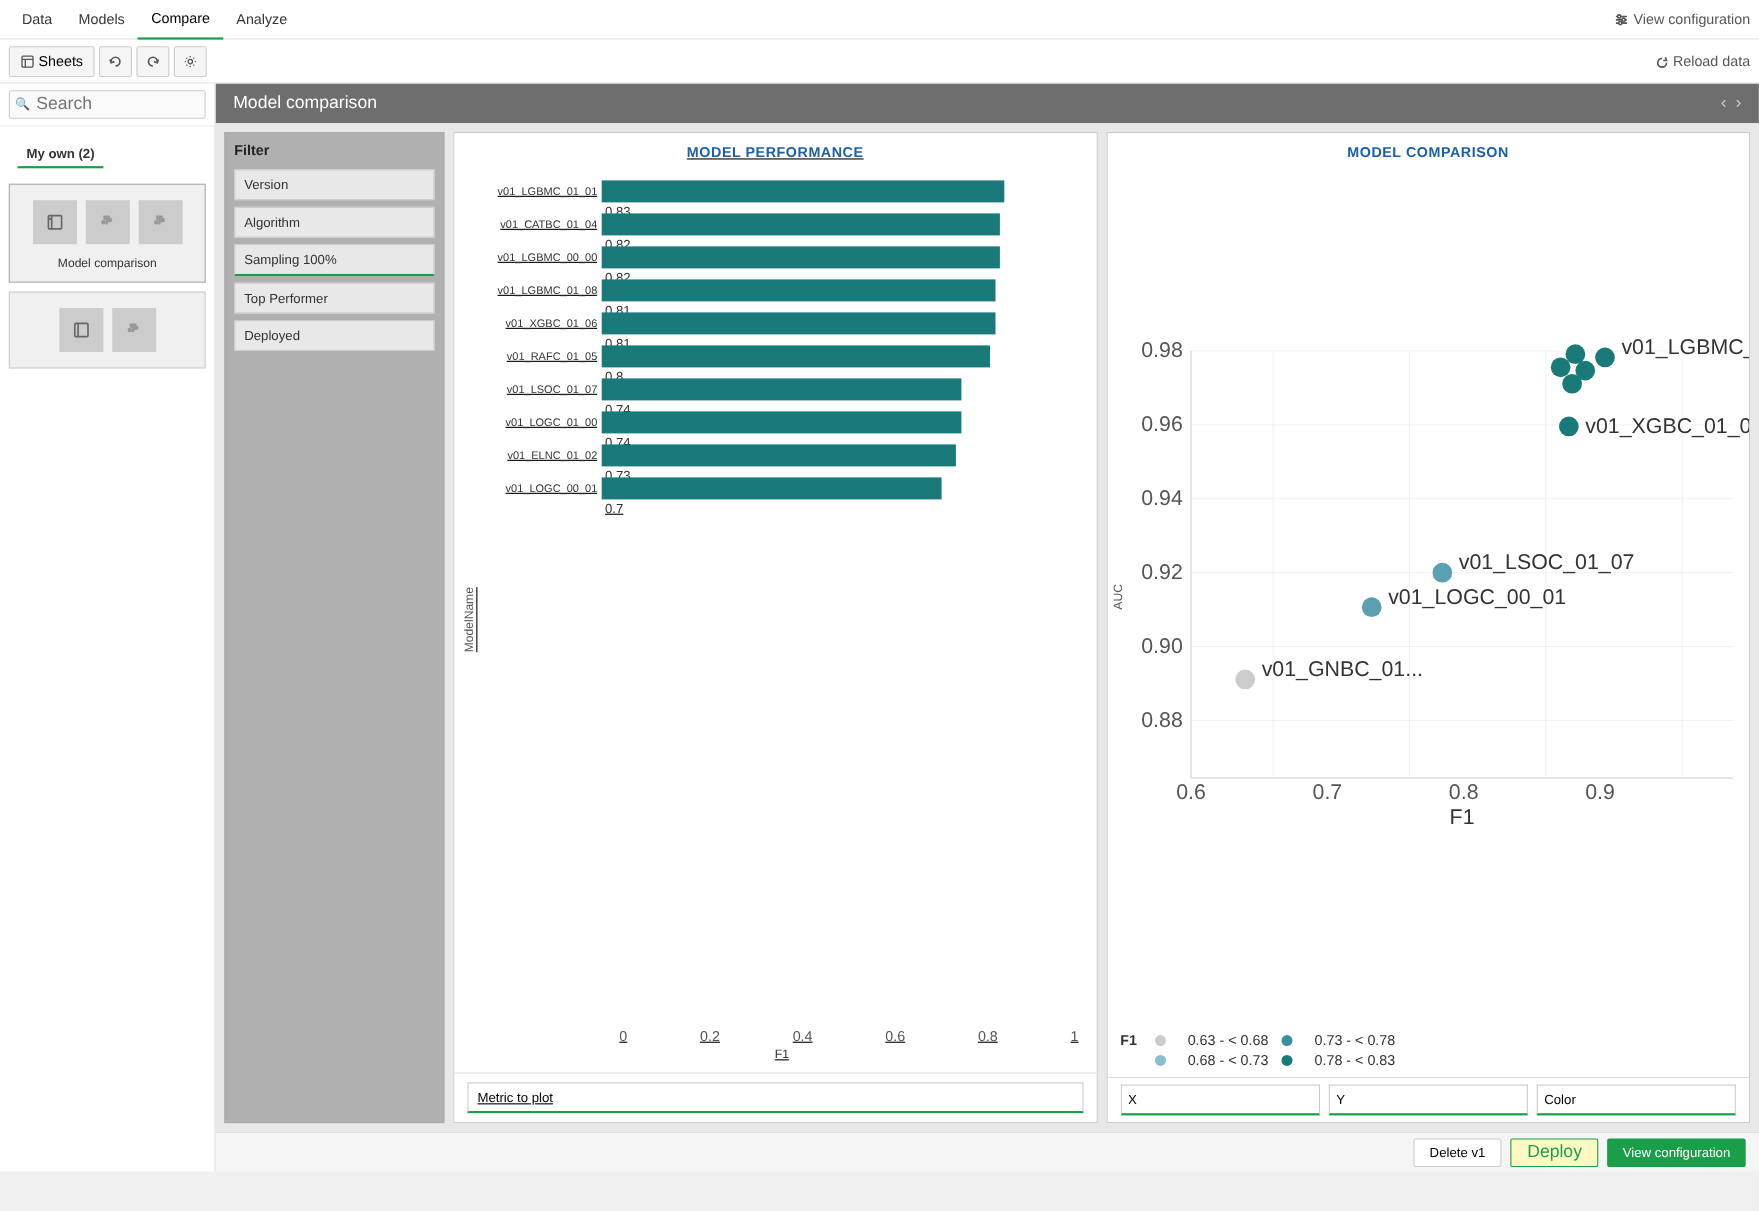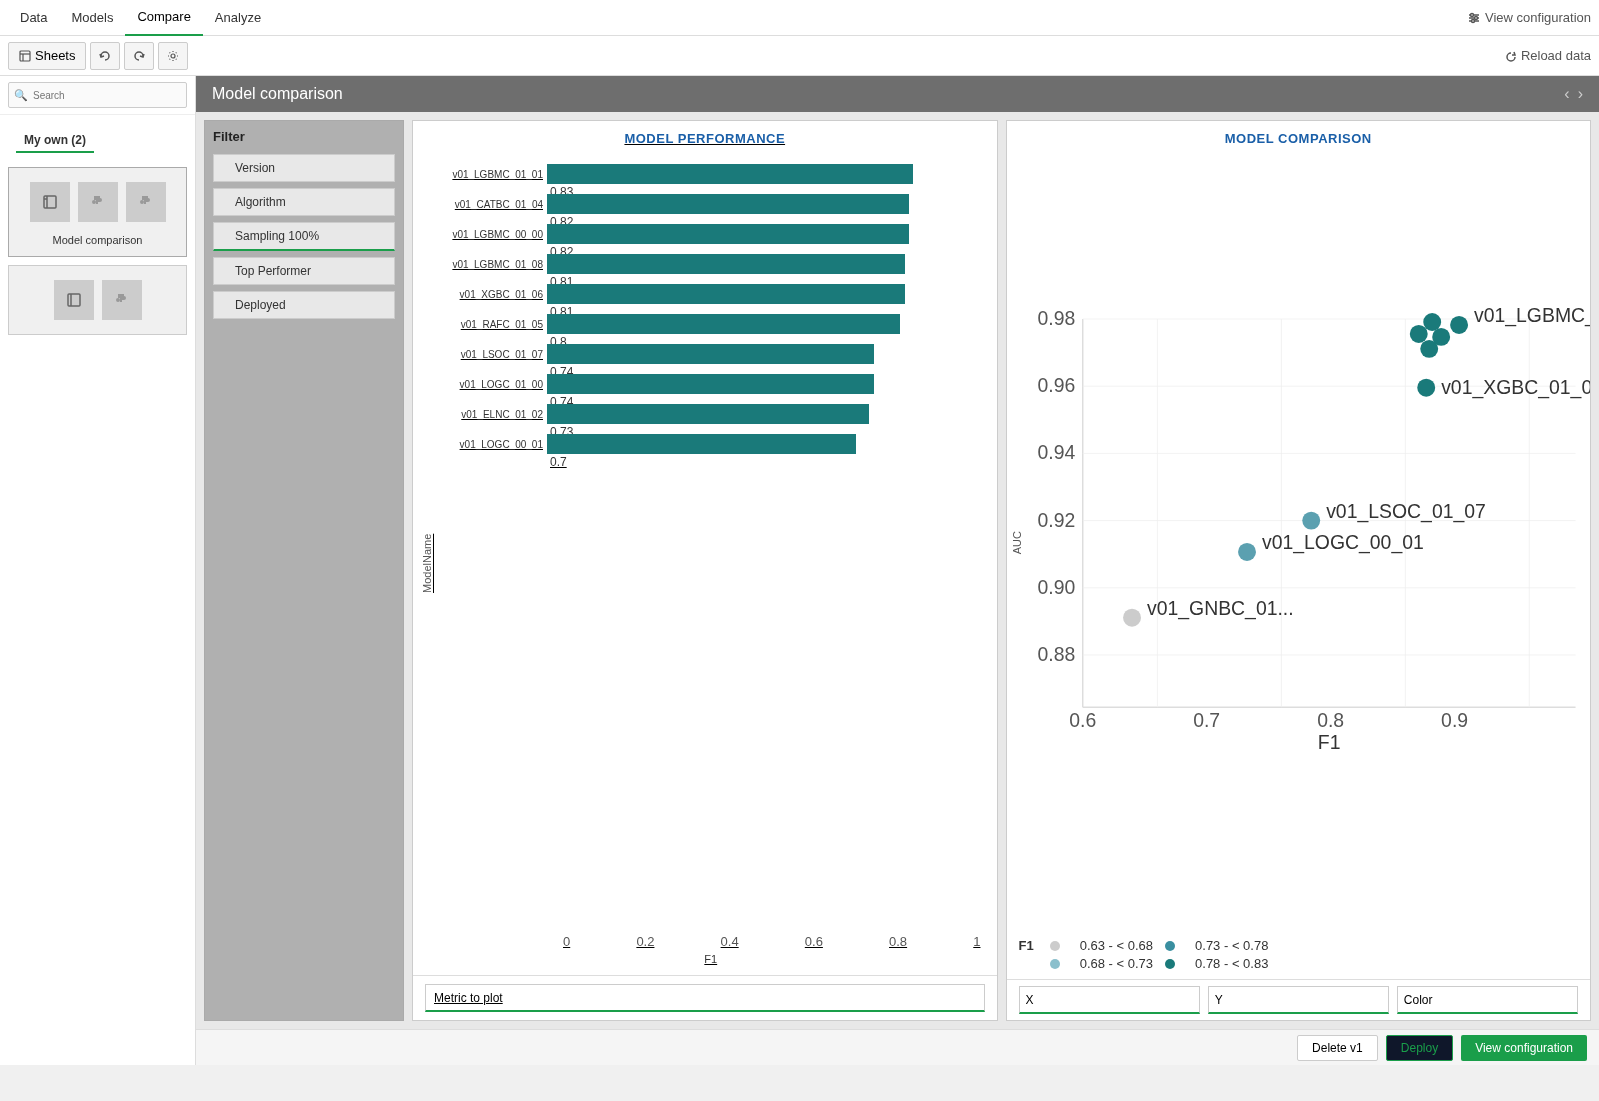--- a/index.html
+++ b/index.html
@@ -17,21 +17,21 @@
     .toolbar-btn { width: 30px; height: 28px; display: flex; align-items: center; justify-content: center; border: 1px solid #ccc; background: #f5f5f5; cursor: pointer; border-radius: 2px; }
     .sheets-btn { display: flex; align-items: center; gap: 4px; padding: 0 10px; height: 28px; border: 1px solid #ccc; background: #f5f5f5; cursor: pointer; border-radius: 2px; font-size: 12px; }
     .toolbar-right { margin-left: auto; display: flex; align-items: flex-end; gap: 4px; font-size: 12px; color: #555; cursor: pointer; }
 
     
     .main-layout { display: flex; height: calc(1101px - 36px - 40px - 36px); }
 
     
     .sidebar { width: 196px; background: #fff; border-right: 1px solid #ddd; display: flex; flex-direction: column; }
     .sidebar-search { padding: 6px 8px; border-bottom: 1px solid #eee; }
-    .sidebar-search input { width: 100%; height: 26px; border: 1px solid #ccc; border-radius: 2px; padding: 0 8px 0 24px; font-size: 10px; background: #fafafa; }
+    .sidebar-search input { width: 100%; height: 26px; border: 1px solid #ccc; border-radius: 2px; padding: 0 8px 0 24px; font-size: 16px; background: #fafafa; }
     .search-wrap { position: relative; }
     .search-icon { position: absolute; left: 6px; top: 50%; transform: translateY(-50%); color: #999; font-size: 11px; }
     .sidebar-section-title { padding: 8px 8px 4px; font-weight: bold; font-size: 12px; color: #333; border-bottom: 2px solid #1a9e4a; display: inline-block; margin: 4px 8px; }
     .sidebar-cards { padding: 8px; display: flex; flex-direction: column; gap: 8px; }
     .sidebar-card { border: 1px solid #ccc; background: #f0f0f0; cursor: pointer; padding: 4px; min-height: 90px; }
     .sidebar-card.active { border: 1px solid #aaa; }
     .sidebar-card-inner { display: flex; gap: 4px; align-items: center; justify-content: center; min-height: 60px; }
     .card-placeholder { width: 40px; height: 40px; background: #ccc; display: flex; align-items: center; justify-content: center; }
     .card-label { font-size: 11px; color: #333; text-align: center; padding: 2px 0; }
 
@@ -40,21 +40,21 @@
     .page-header { background: #6e6e6e; color: #fff; padding: 0 16px; height: 36px; display: flex; align-items: center; justify-content: space-between; }
     .page-header-title { font-size: 16px; font-weight: normal; }
     .page-header-nav { display: flex; gap: 8px; }
     .page-header-nav-btn { color: #ccc; background: none; border: none; cursor: pointer; font-size: 16px; }
 
     .content-area { flex: 1; display: flex; gap: 0; padding: 8px; background: #e8e8e8; overflow: hidden; }
 
     
     .filter-panel { width: 200px; background: #b0b0b0; padding: 8px; display: flex; flex-direction: column; gap: 6px; border: 1px solid #aaa; }
     .filter-title { font-weight: bold; font-size: 13px; color: #222; margin-bottom: 4px; }
-    .filter-item { background: #e8e8e8; border: 1px solid #ccc; padding: 6px 21px; font-size: 12px; cursor: pointer; color: #333; }
+    .filter-item { background: #e8e8e8; border: 1px solid #ccc; padding: 6px 8px; font-size: 12px; cursor: pointer; color: #333; }
     .filter-item.highlight { border-bottom: 2px solid #1a9e4a; }
 
     
     .charts-area { flex: 1; display: flex; flex-direction: column; gap: 8px; margin-left: 8px; overflow: hidden; }
     .charts-row { flex: 1; display: flex; gap: 8px; overflow: hidden; }
     .chart-panel { background: #fff; border: 1px solid #ccc; flex: 1; display: flex; flex-direction: column; overflow: hidden; text-decoration: underline; }
     .chart-panel-right { background: #fff; border: 1px solid #ccc; flex: 1; display: flex; flex-direction: column; overflow: hidden; }
 
     .chart-title { text-align: center; font-weight: bold; color: #1a5fa8; font-size: 13px; padding: 10px 0 6px; letter-spacing: 0.5px; }
     .chart-body { flex: 1; display: flex; padding: 4px 8px; overflow: hidden; }
@@ -78,21 +78,21 @@
     .legend-dot { width: 10px; height: 10px; border-radius: 50%; display: inline-block; }
 
     .axis-inputs { padding: 6px 12px; display: flex; gap: 8px; border-top: 1px solid #ddd; }
     .axis-input-wrap { flex: 1; }
     .axis-input { width: 100%; height: 28px; border: 1px solid #ccc; border-bottom: 2px solid #1a9e4a; padding: 0 6px; font-size: 12px; background: #fff; }
 
     
     .bottom-bar { background: #f5f5f5; border-top: 1px solid #ddd; height: 36px; display: flex; align-items: center; justify-content: flex-end; padding: 0 12px; gap: 8px; }
     .btn-outline { height: 26px; padding: 0 14px; border: 1px solid #ccc; background: #fff; cursor: pointer; font-size: 12px; border-radius: 2px; }
     .btn-primary { height: 26px; padding: 0 14px; border: none; background: #1a9e4a; color: #fff; cursor: pointer; font-size: 12px; border-radius: 2px; }
-    .btn-deploy { height: 26px; padding: 0 14px; border: 1px solid #1a9e4a; background: #0f172a; color: #1a9e4a; cursor: pointer; font-size: 12px; border-radius: 2px; }
+    .btn-deploy { height: 26px; padding: 0 14px; border: 1px solid #1a9e4a; background: #fef9c3; color: #1a9e4a; cursor: pointer; font-size: 16px; border-radius: 2px; }
   </style>
 </head>
 <body>
 
 <div class="top-nav">
   <div class="top-nav-item">Data</div>
   <div class="top-nav-item">Models</div>
   <div class="top-nav-item active">Compare</div>
   <div class="top-nav-item">Analyze</div>
   <div class="top-nav-right">

